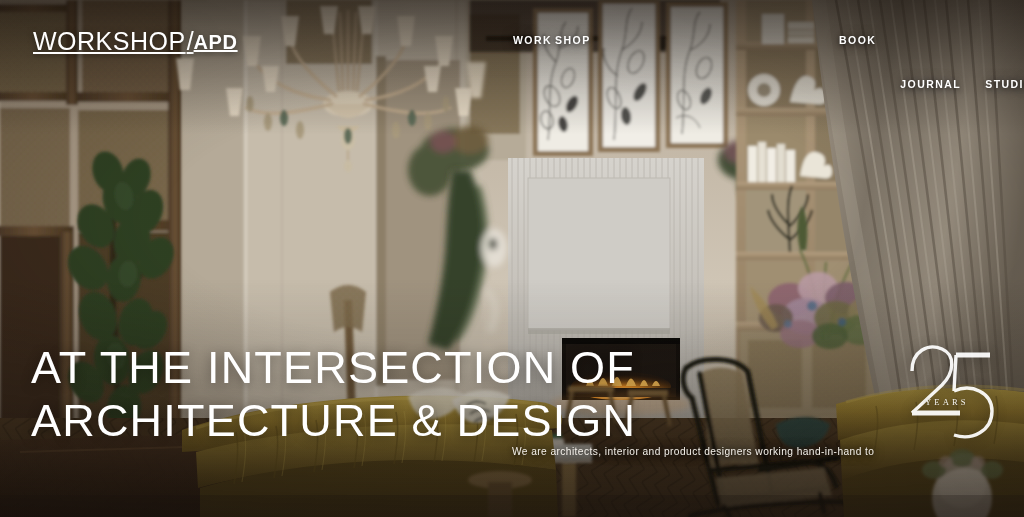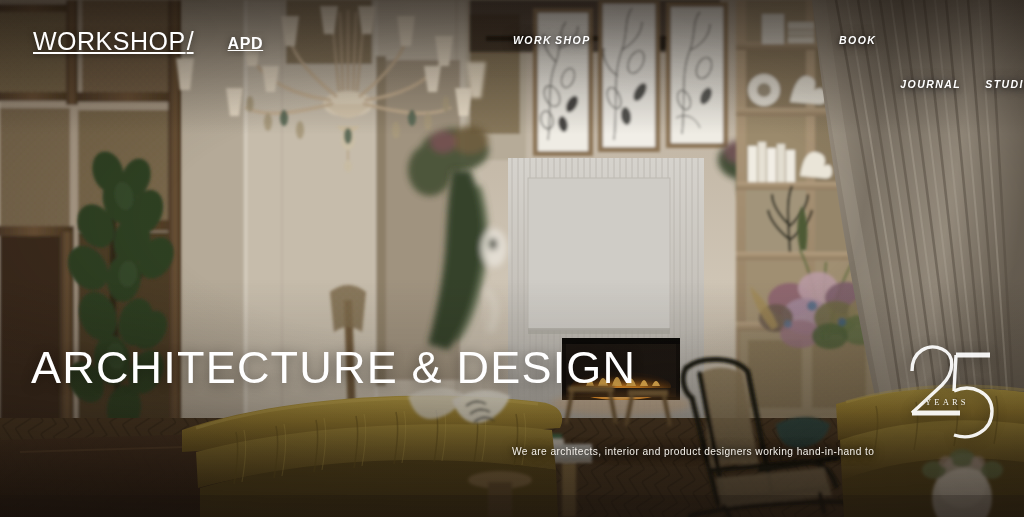--- a/index.html
+++ b/index.html
@@ -48,38 +48,37 @@
     text-shadow:0 1px 6px rgba(0,0,0,.55);
     cursor:pointer;
   }
   #logo .word {
     font-size:25px; font-weight:300; letter-spacing:.5px;
   }
   #logo .slash {
     font-size:25px; font-weight:300; margin:0 0px 0 1px;
   }
   #logo .apd {
-    font-size:16px; font-weight:700; letter-spacing:.6px;
-    position:relative; top:-1px;margin-left:34px;
+    font-size:20px; font-weight:700; letter-spacing:.6px;
+    position:relative; top:-1px;
   }
 
   .navgroup { position:absolute; top:34px; display:flex; }
   #nav-left  { left:513px; }
   #nav-right { left:839px; }
 
   .navlink {
     color:#ffffff;
     font-size:10.5px;
     font-weight:700;
     letter-spacing:1.45px;
     text-decoration:none;
     white-space:nowrap;
     text-shadow:0 1px 5px rgba(0,0,0,.7), 0 0 14px rgba(0,0,0,.45);
     cursor:pointer;
-    font-style:italic;
   }
   #nav-left .navlink + .navlink  { margin-left:3px; }
   #nav-right .navlink + .navlink { margin-left:24px;margin-top:44px; }
 
   
   #headline {
     position:absolute;
     left:31px; top:341px;
     z-index:30;
     color:#ffffff;
@@ -790,20 +789,21 @@
     </nav>
 
     <nav class="navgroup" id="nav-right">
       <a class="navlink" href="#">BOOK</a>
       <a class="navlink" href="#">JOURNAL</a>
       <a class="navlink" href="#">STUDIO</a>
     </nav>
   </header>
 
   <h1 id="headline">
+    <span class="hl-line">AT THE INTERSECTION OF</span>
     <span class="hl-line">ARCHITECTURE &amp; DESIGN</span>
   </h1>
 
   <p id="intro">
     <span class="p-line">We are architects, interior and product designers working hand-in-hand to</span>
   </p>
 
   <div id="anniversary">
     <svg viewBox="0 0 108 112" xmlns="http://www.w3.org/2000/svg">
       <g fill="none" stroke="#ffffff" stroke-width="3.4" stroke-linecap="butt">

